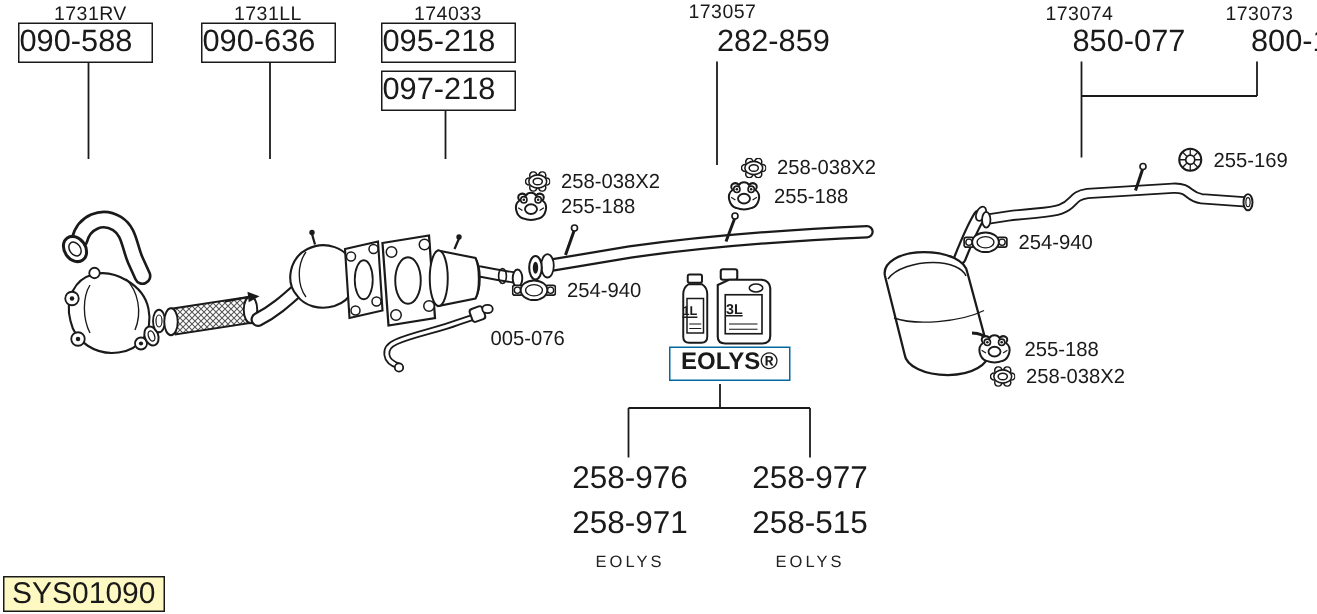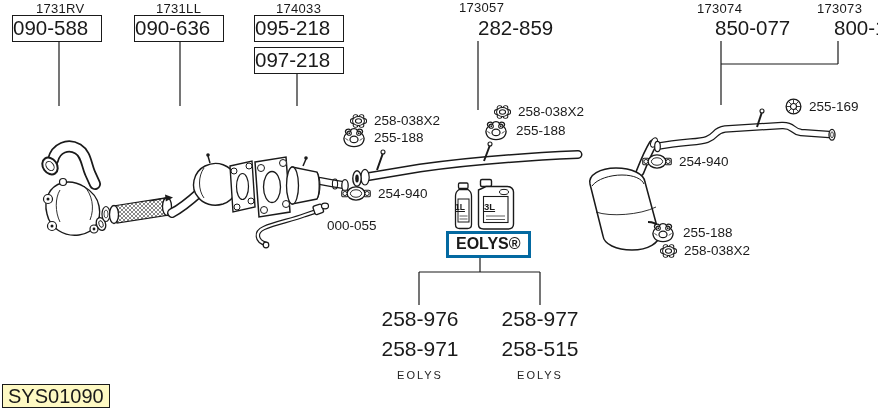--- a/index.html
+++ b/index.html
@@ -11,21 +11,21 @@
   .pnbox{
     position:absolute;border:1.6px solid #1a1a1a;width:88px;height:25px;
     line-height:24px;text-align:left;font-size:20.5px;background:#fff;white-space:nowrap;
   }
   .pnplain{position:absolute;font-size:20.5px;white-space:nowrap;margin-left:40px;}
   .hw{position:absolute;display:flex;align-items:center;gap:7px;font-size:13.5px;white-space:nowrap;}
   .hw .ic{flex:0 0 auto;display:block;}
   .bn{position:absolute;width:88px;text-align:center;font-size:21px;white-space:nowrap;}
   .cap{position:absolute;width:88px;text-align:center;font-size:11px;letter-spacing:2px;color:#222;}
   .eolysbox{
-    position:absolute;left:446px;top:231px;border:3px solid #0369a1;background:#fff;
+    position:absolute;left:446px;top:231px;border:1px solid #0369a1;background:#fff;
     font-weight:bold;font-size:16px;padding:1px 7px 2px 7px;white-space:nowrap;
   }
   .sysbox{
     position:absolute;left:2px;top:384px;border:1.6px solid #1a1a1a;background:#fef9c3;
     font-size:20px;padding:0 5px;line-height:22px;white-space:nowrap;
   }
   .bottle-size{position:absolute;font-weight:bold;text-align:left;text-decoration:underline;}
   #art{position:absolute;left:0;top:0;}
 </style>
 </head>
@@ -288,21 +288,21 @@
     </svg>
   <span>255-188</span>
 </div>
 <div class="hw" style="left:660px;top:243px">
   <svg class="ic" width="17" height="14" viewBox="0 0 20 16">
       <use href="#sym-nut"></use>
     </svg>
   <span>258-038X2</span>
 </div>
 <div class="hw" style="left:327px;top:218px">
-  <span>000-055</span>
+  <span>005-076</span>
 </div>
 
 <span class="bottle-size" style="left:455px;top:202px;width:15px;font-size:8.5px">1L</span>
 <span class="bottle-size" style="left:484px;top:201px;width:24px;font-size:9.5px">3L</span>
 
 <div class="eolysbox">EOLYS®</div>
 
 <div class="bn" style="left:376px;top:307px">258-976</div>
 <div class="bn" style="left:376px;top:337px">258-971</div>
 <div class="cap" style="left:376px;top:369px">EOLYS</div>

